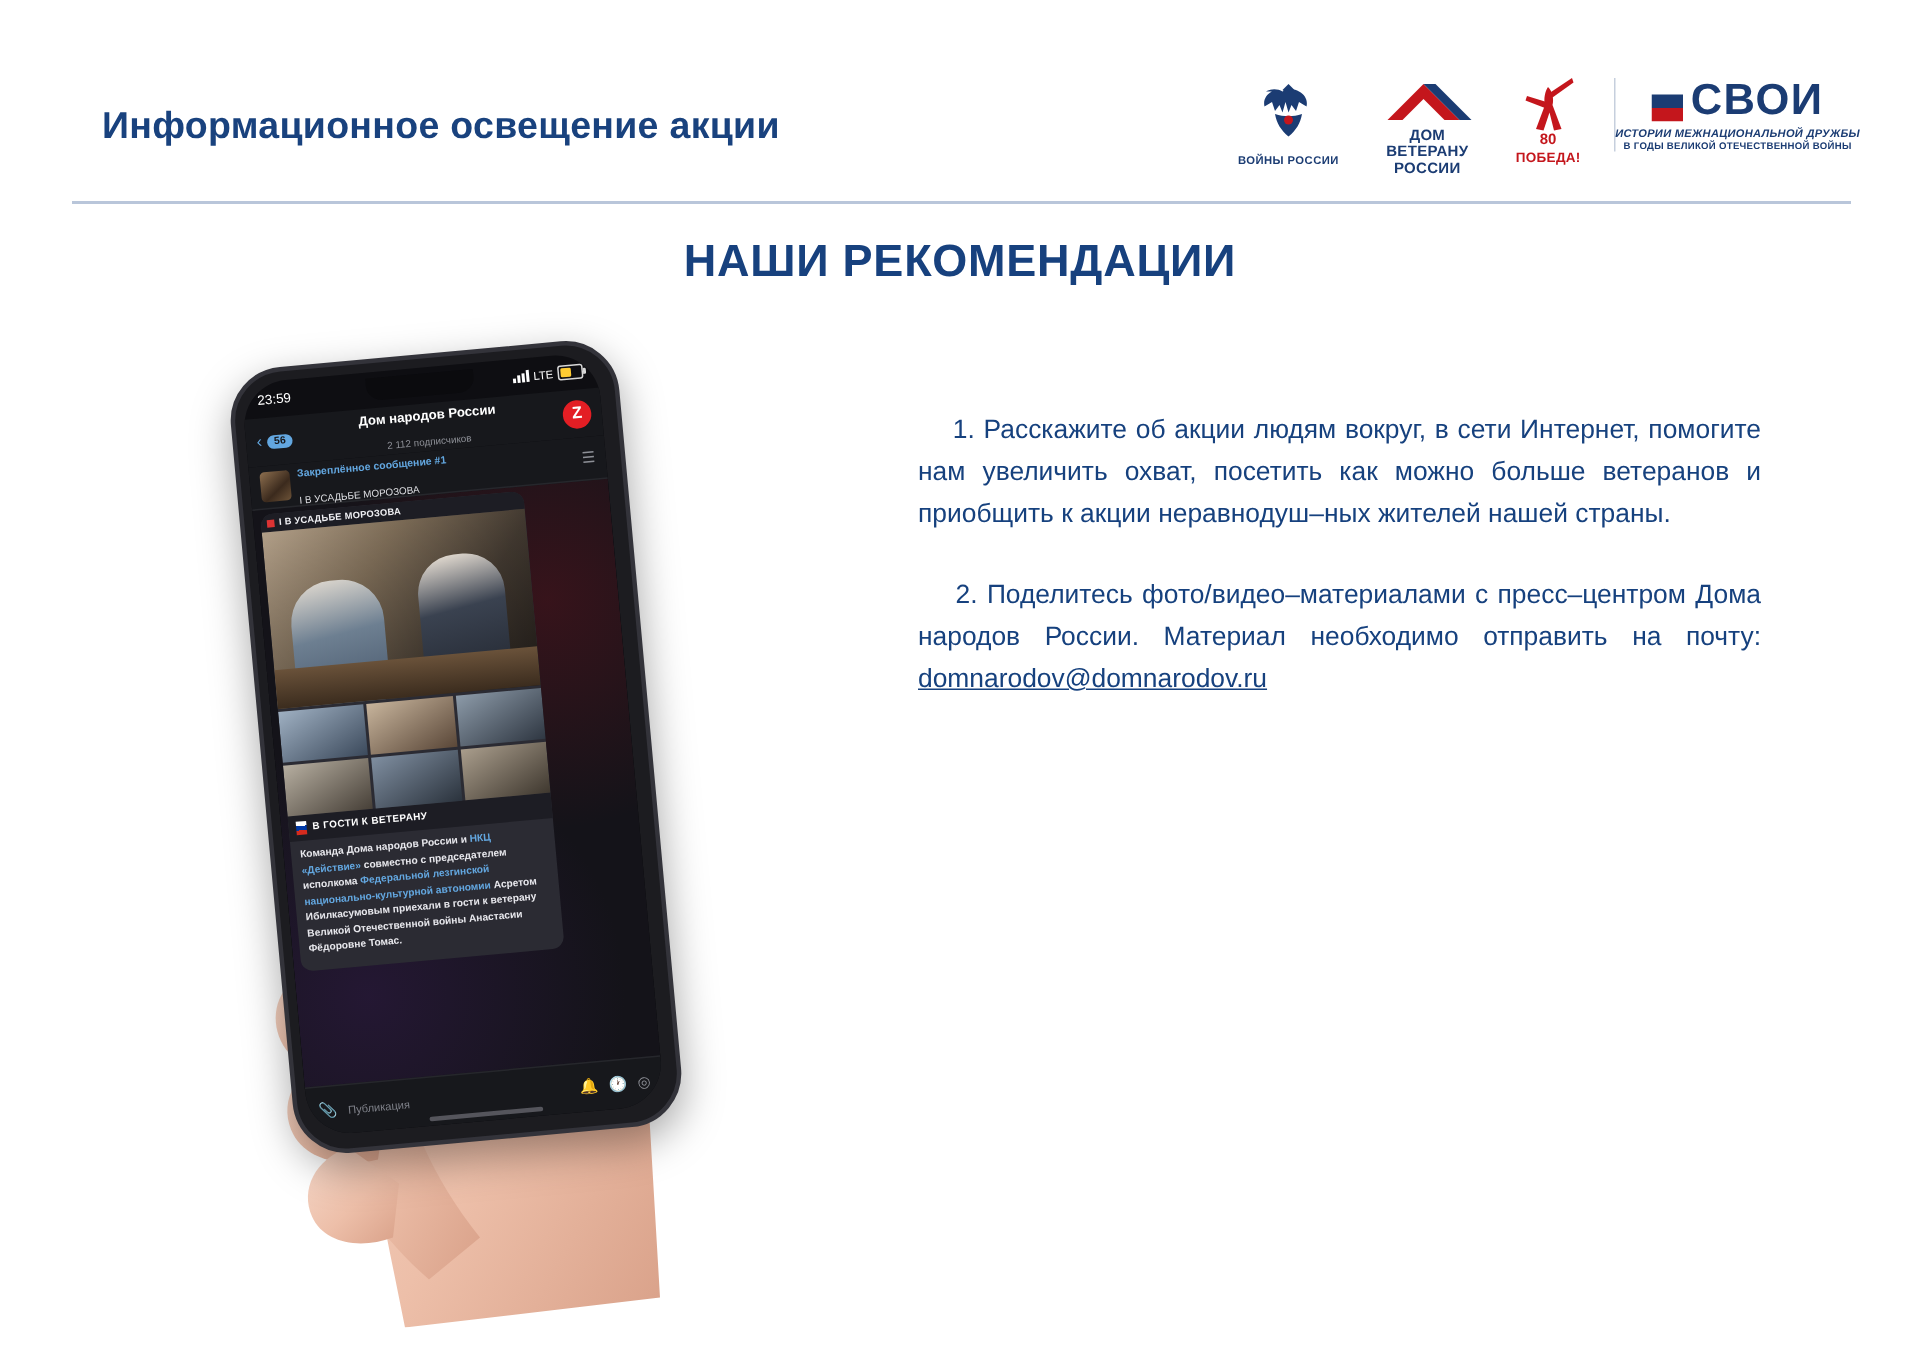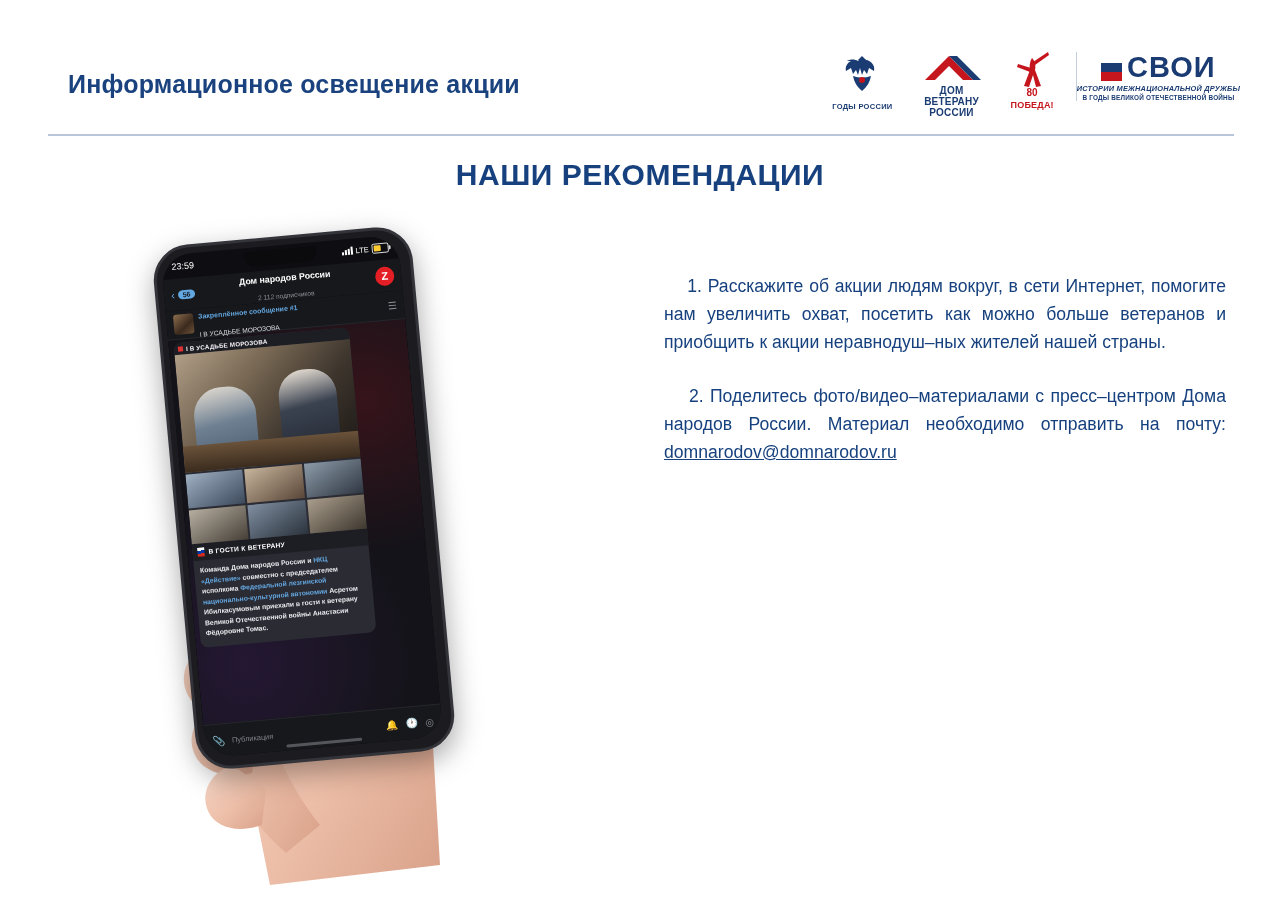--- a/index.html
+++ b/index.html
@@ -135,21 +135,21 @@
     text-align: center;
     font-size: 30px;
     font-weight: bold;
     color: #17417e;
     letter-spacing: 0.5px;
   }
 
   
   .text-col {
     position: absolute;
-    left: 664px;
+    left: 612px;
     top: 272px;
     width: 562px;
     color: #16417e;
     font-size: 17.6px;
     line-height: 28px;
     text-align: justify;
   }
   .para { margin-bottom: 26px; }
   .para:last-child { margin-bottom: 0; }
   .para .num { }
@@ -427,21 +427,21 @@
 
     <div class="logo-block">
       <svg class="fadn-mark" viewBox="0 0 46 46">
         <g fill="#1b3c73">
           <path d="M23 4 l4 4 -4 3 -4-3z"></path>
           <path d="M12 9 c-4 2 -6 6 -5 10 l5-3 2 6 3-4 2 5 2-7 2 7 2-5 3 4 2-6 5 3 c1-4 -1-8 -5-10 -3-2 -8-2 -11 0 -3-2 -8-2 -11 0z"></path>
           <path d="M14 24 c1 6 4 11 9 15 5-4 8-9 9-15 -6 2 -12 2 -18 0z"></path>
           <circle cx="23" cy="28" r="3" fill="#c4161c"></circle>
         </g>
       </svg>
-      <div class="fadn-caption">ГОДЫ РОССИИ</div>
+      <div class="fadn-caption">ВОЙНЫ РОССИИ</div>
     </div>
 
     <div class="logo-block">
       <svg class="dnr-mark" viewBox="0 0 74 30">
         <path d="M10 28 L34 4 L58 28 Z" fill="#c4161c"></path>
         <path d="M34 4 L58 28 L66 28 L42 4 Z" fill="#1b3c73"></path>
         <path d="M20 28 L34 14 L48 28 Z" fill="#ffffff"></path>
       </svg>
       <div class="dnr-caption">
         <span>ДОМ</span><br>

